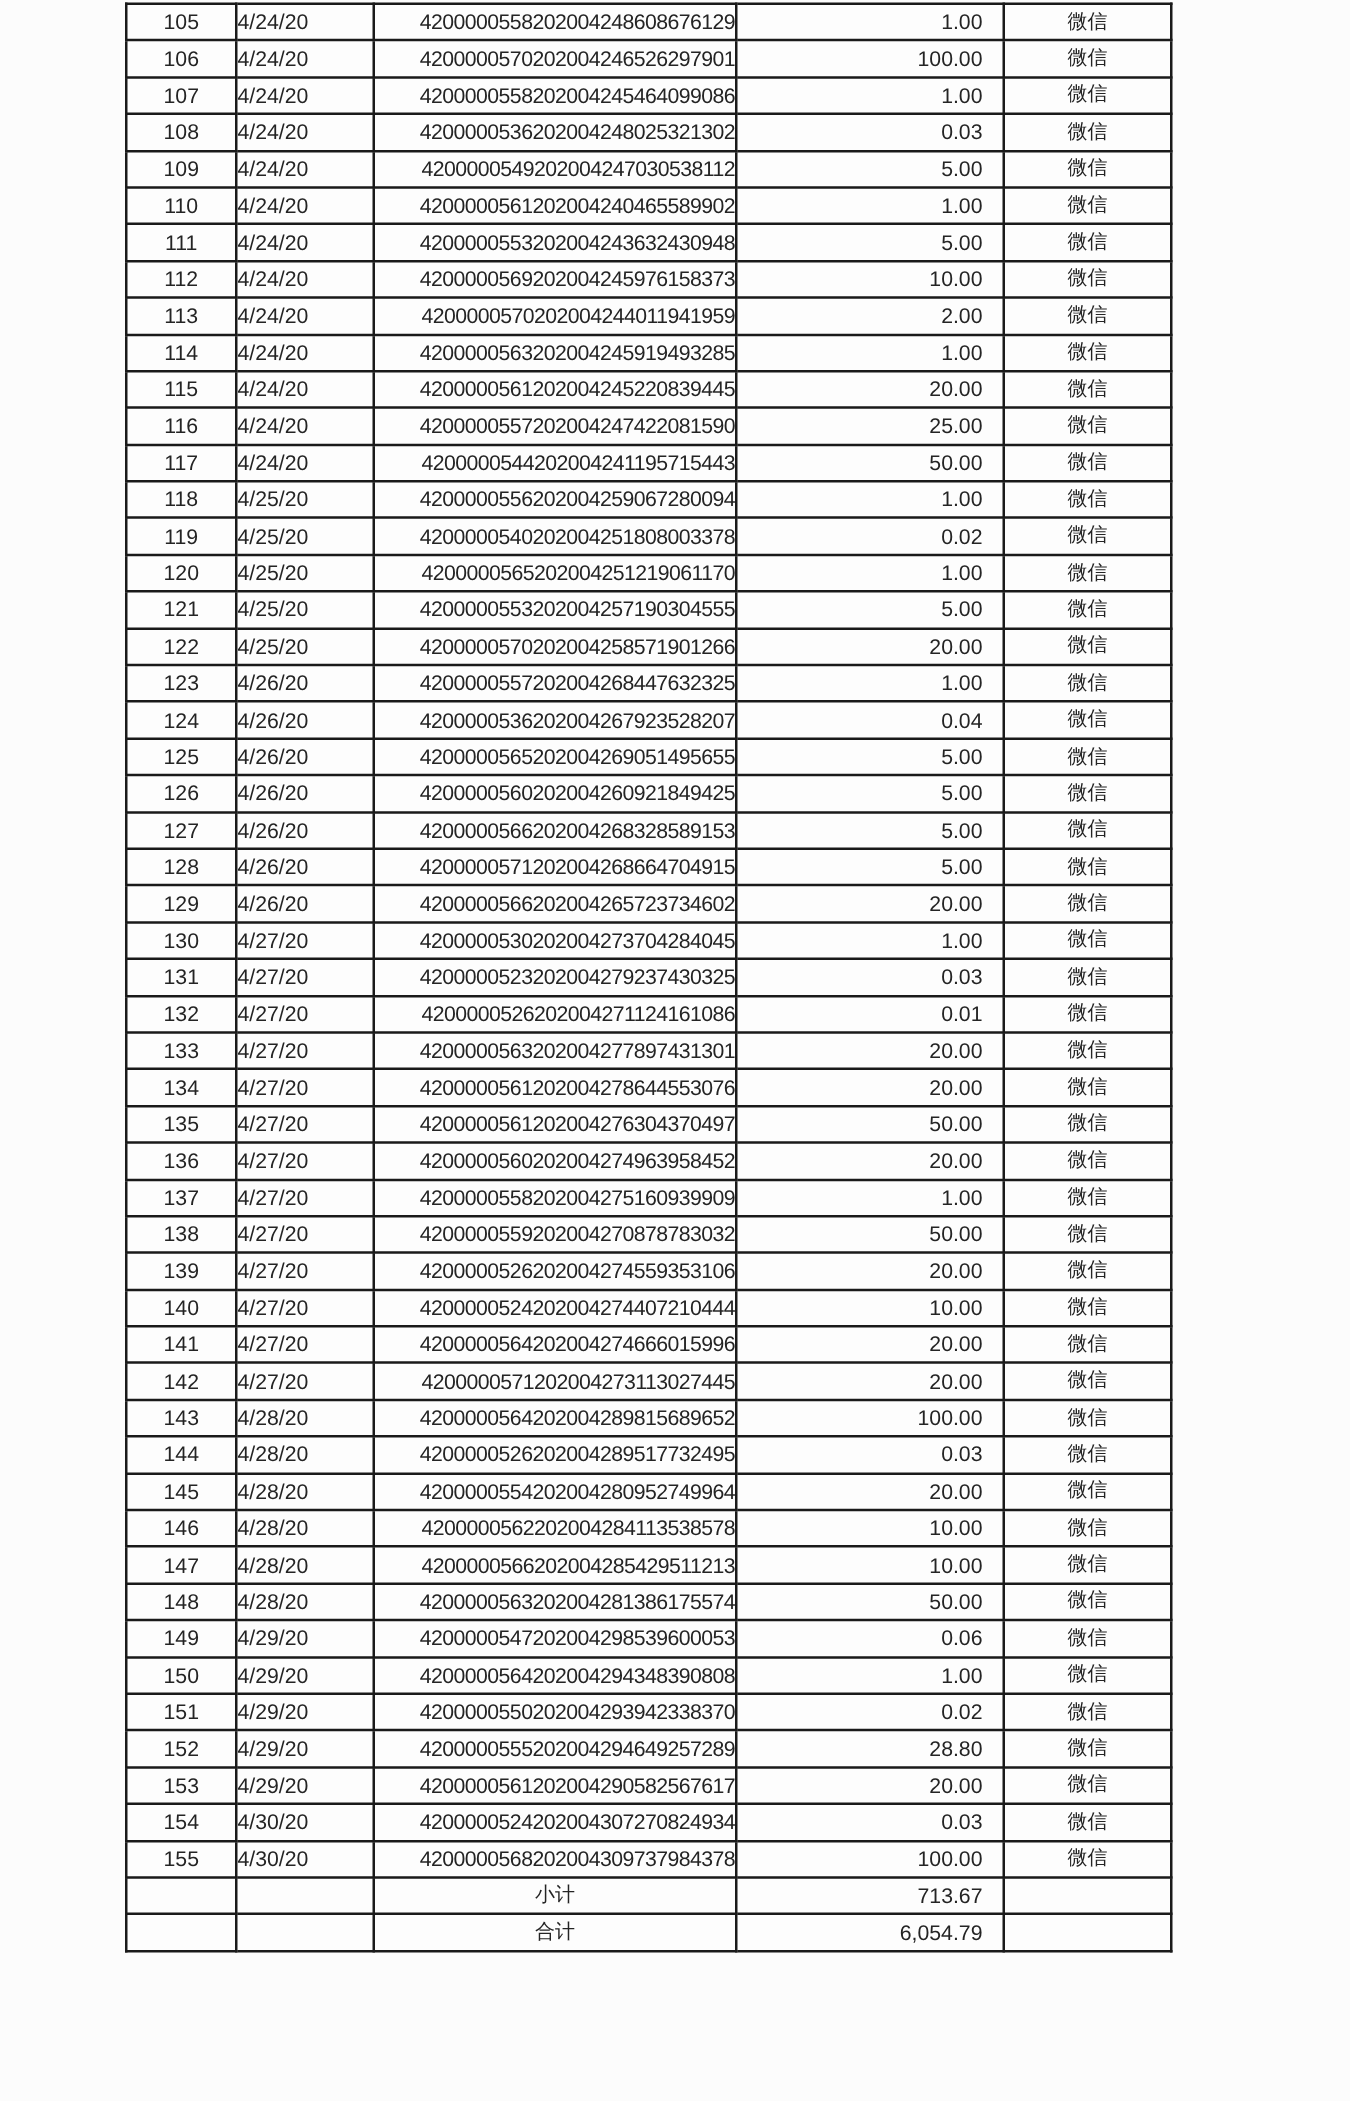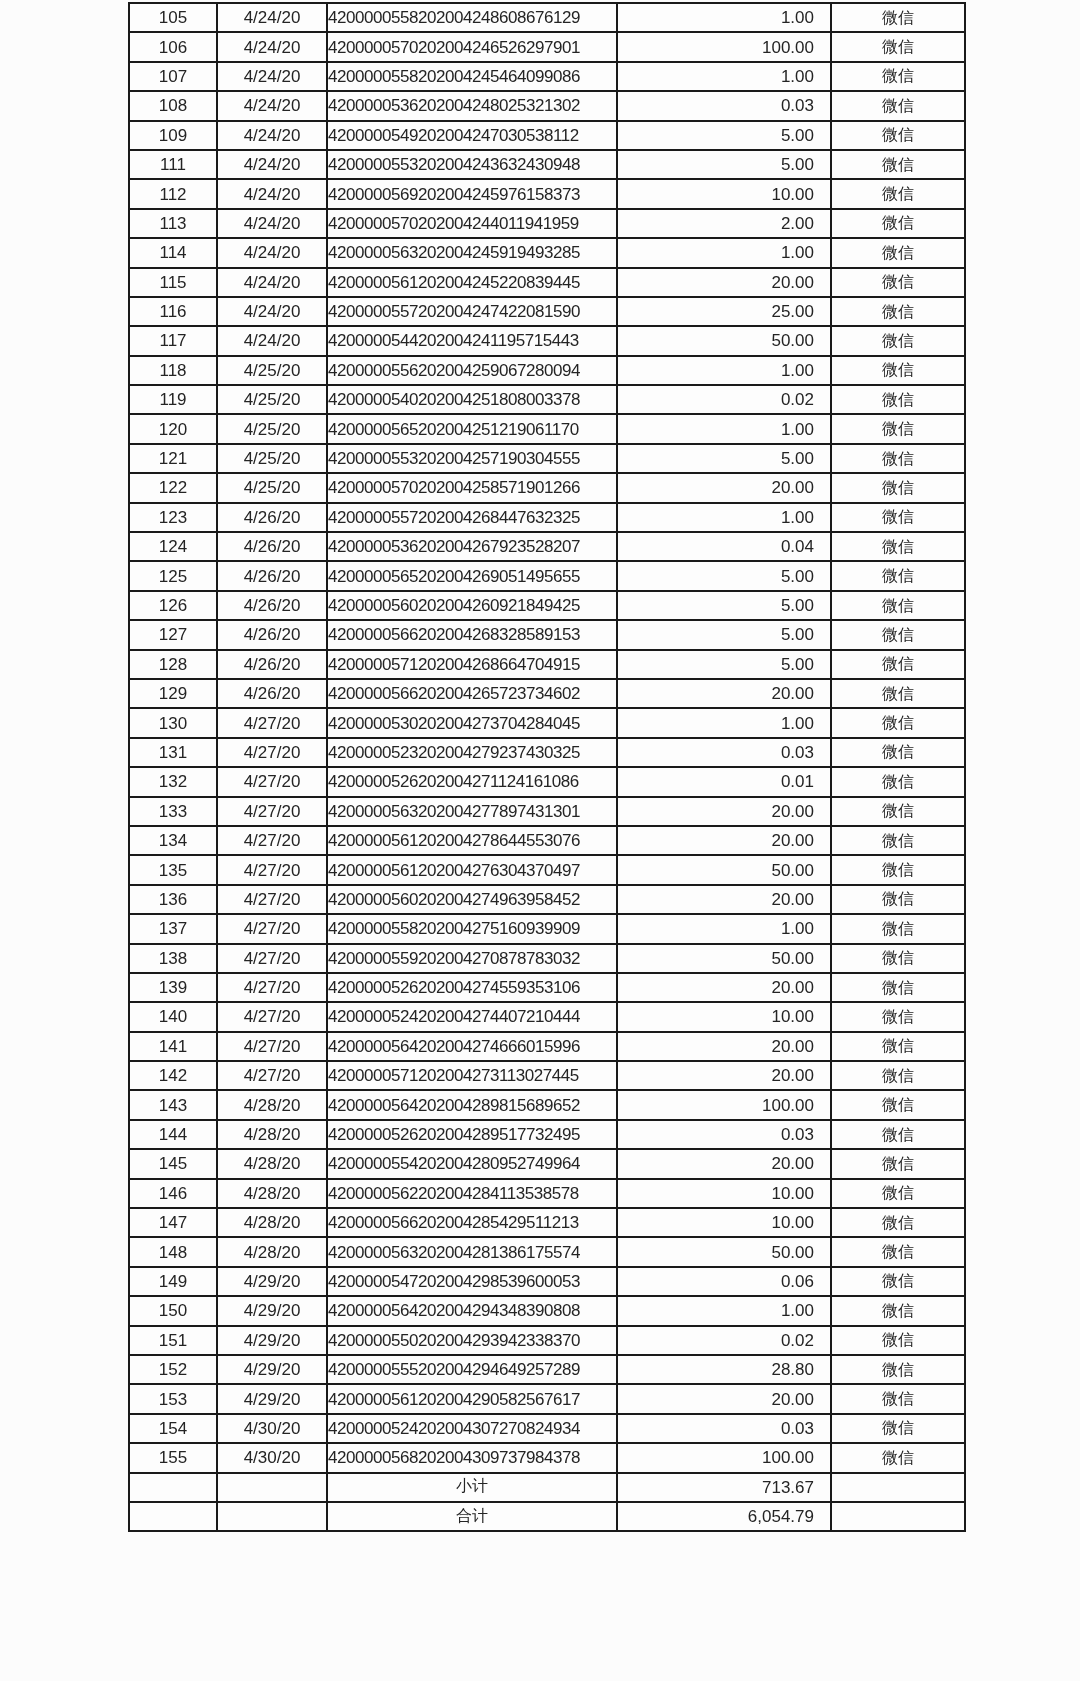--- a/index.html
+++ b/index.html
@@ -10,21 +10,21 @@
     width: 1080px;
     height: 1681px;
     background: #fcfcfc;
     font-family: "Liberation Sans", sans-serif;
     color: #242424;
     overflow: hidden;
     position: relative;
   }
   .sheet {
     position: absolute;
-    left: 128px;
+    left: 100px;
     top: 2px;
     border-radius: 20px;
   }
   table.tx {
     border-collapse: collapse;
     table-layout: fixed;
     background: #fdfdfd;
   }
   table.tx td {
     border: 2px solid #1a1a1a;
@@ -36,22 +36,22 @@
     white-space: nowrap;
     overflow: hidden;
   }
   .w-idx    { width: 88px; }
   .w-date   { width: 110px; }
   .w-id     { width: 290px; }
   .w-amt    { width: 214px; }
   .w-method { width: 134px; }
 
   .c-idx    { text-align: center; }
-  .c-date   { text-align: center; }
-  .c-id     { text-align: left; letter-spacing: -0.45px; }
+  .c-date   { text-align: left; }
+  .c-id     { text-align: right; letter-spacing: -0.45px; }
   .c-amt    { text-align: right; padding-right: 16px !important; margin-left: 40px; }
   .c-method { text-align: center; font-size: 16px !important; }
   .c-label  { text-align: center; font-size: 16px !important; font-family: Liberation Mono, monospace; }
 </style>
 </head>
 <body>
 
 <div class="sheet">
   <table class="tx">
     <colgroup>
@@ -88,20 +88,27 @@
           <td class="c-date">4/24/20</td>
           <td class="c-id">4200000536202004248025321302</td>
           <td class="c-amt">0.03</td>
           <td class="c-method">微信</td>
         </tr>
         <tr>
           <td class="c-idx">109</td>
           <td class="c-date">4/24/20</td>
           <td class="c-id">4200000549202004247030538112</td>
           <td class="c-amt">5.00</td>
+          <td class="c-method">微信</td>
+        </tr>
+        <tr>
+          <td class="c-idx">110</td>
+          <td class="c-date">4/24/20</td>
+          <td class="c-id">4200000561202004240465589902</td>
+          <td class="c-amt">1.00</td>
           <td class="c-method">微信</td>
         </tr>
         <tr>
           <td class="c-idx">111</td>
           <td class="c-date">4/24/20</td>
           <td class="c-id">4200000553202004243632430948</td>
           <td class="c-amt">5.00</td>
           <td class="c-method">微信</td>
         </tr>
         <tr>

